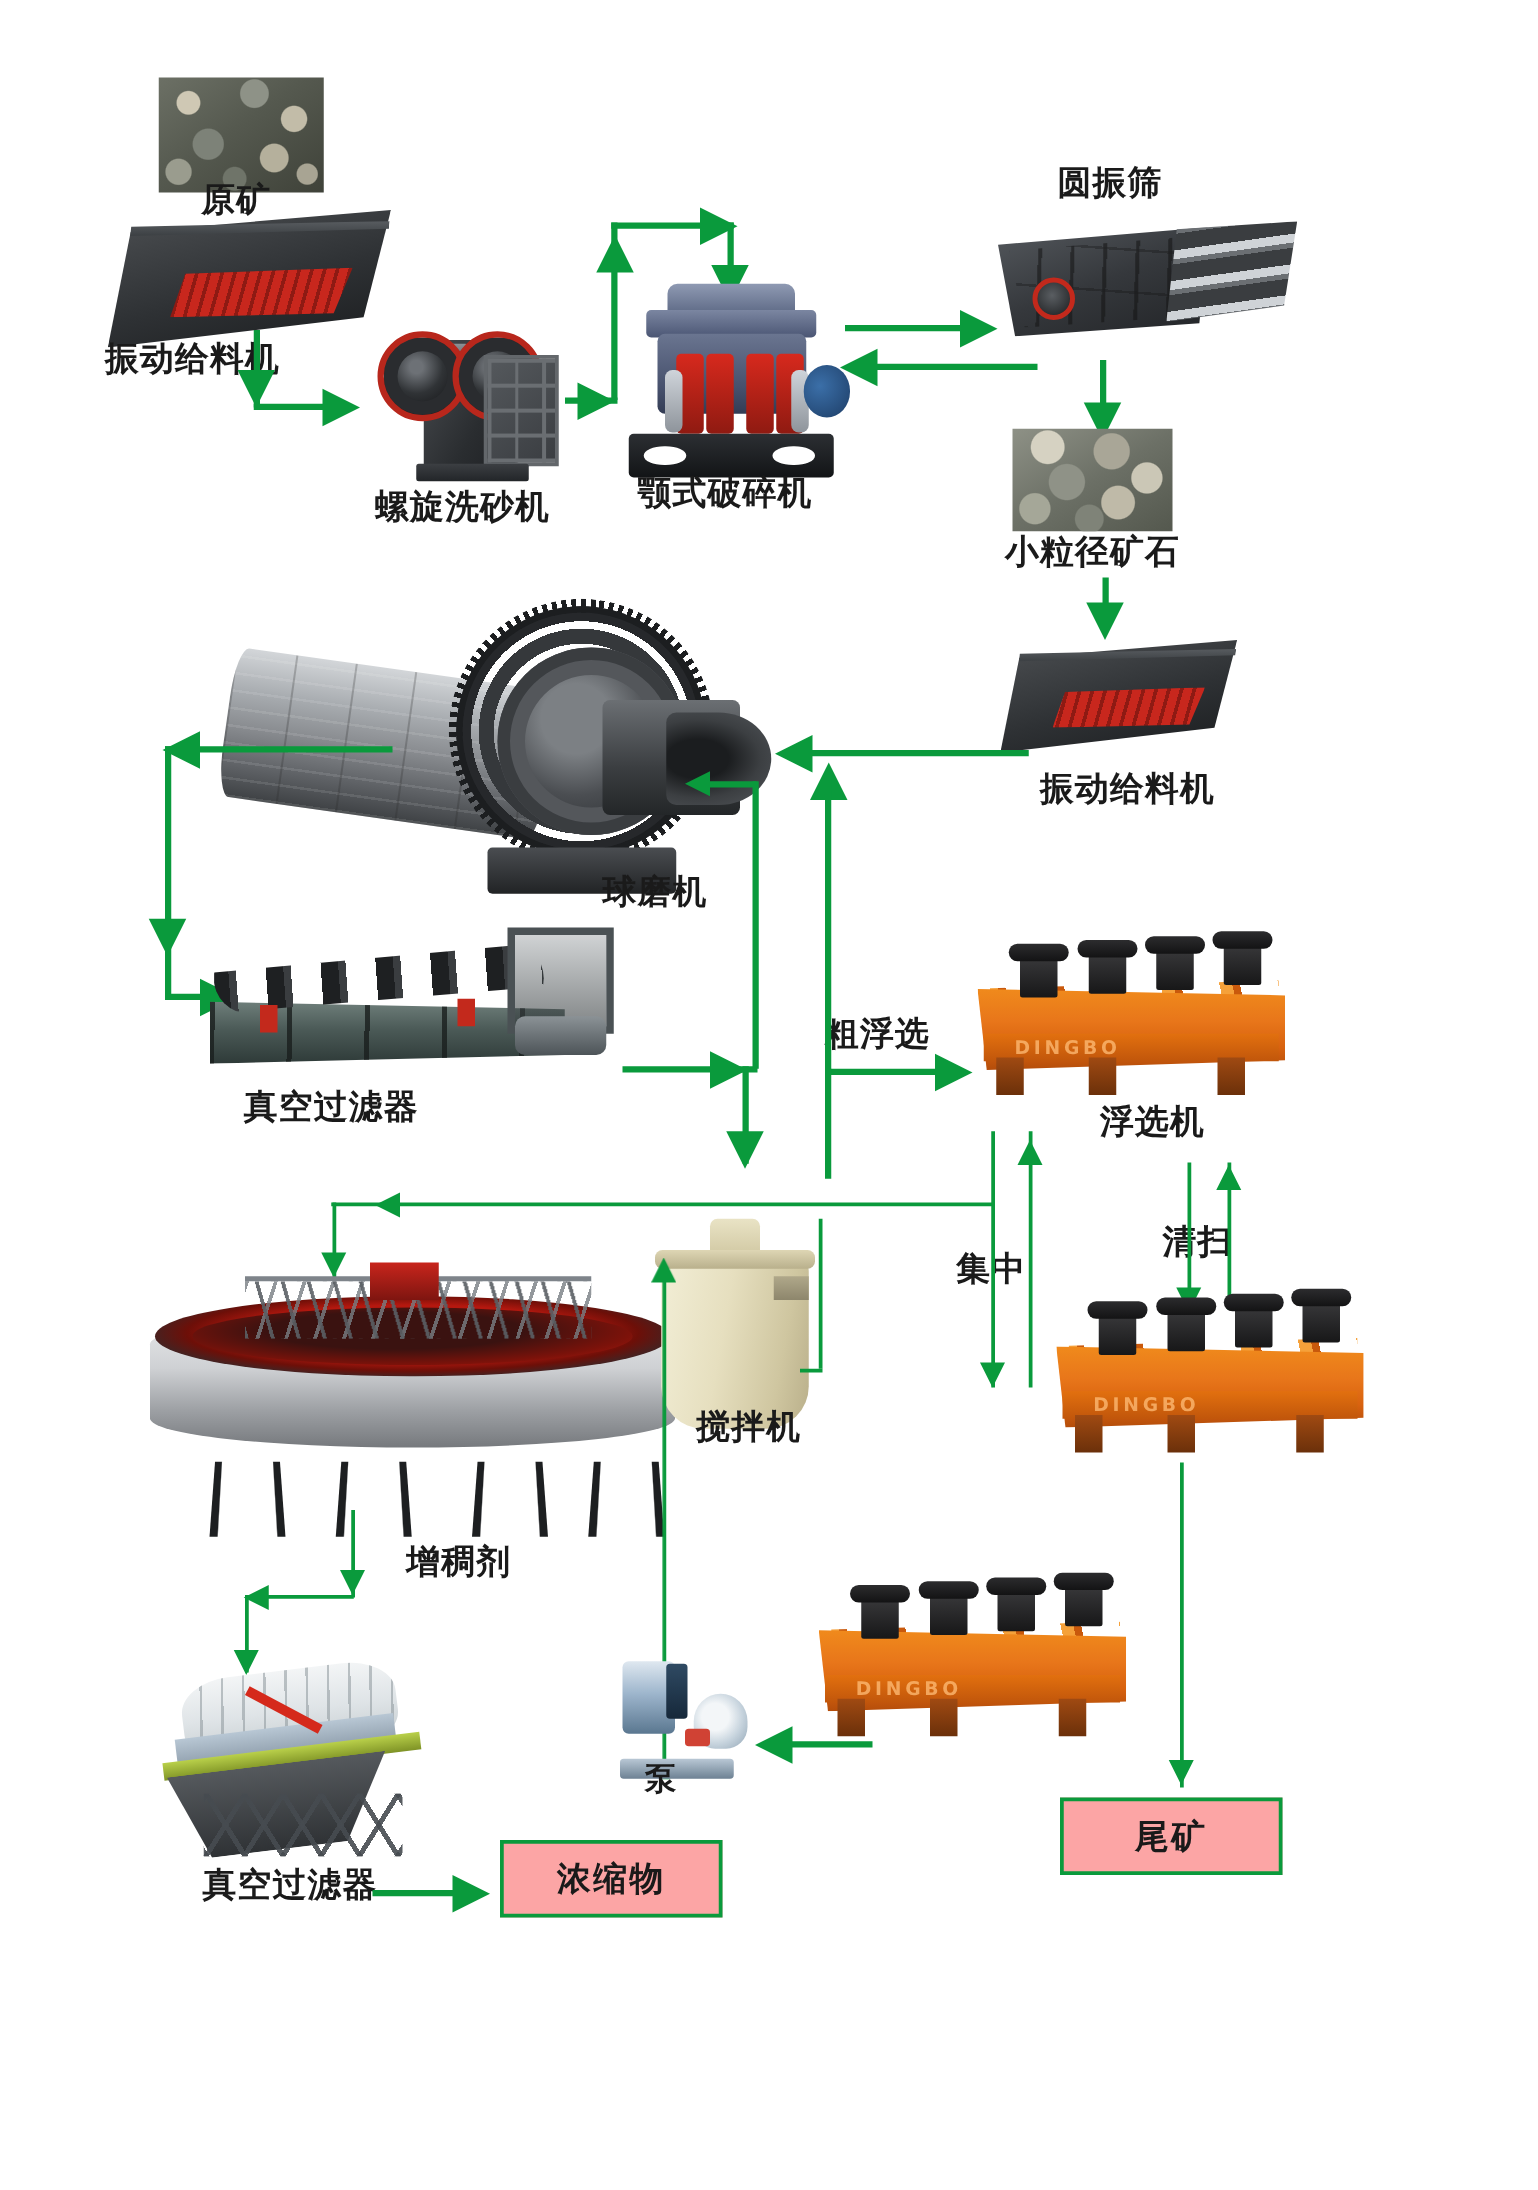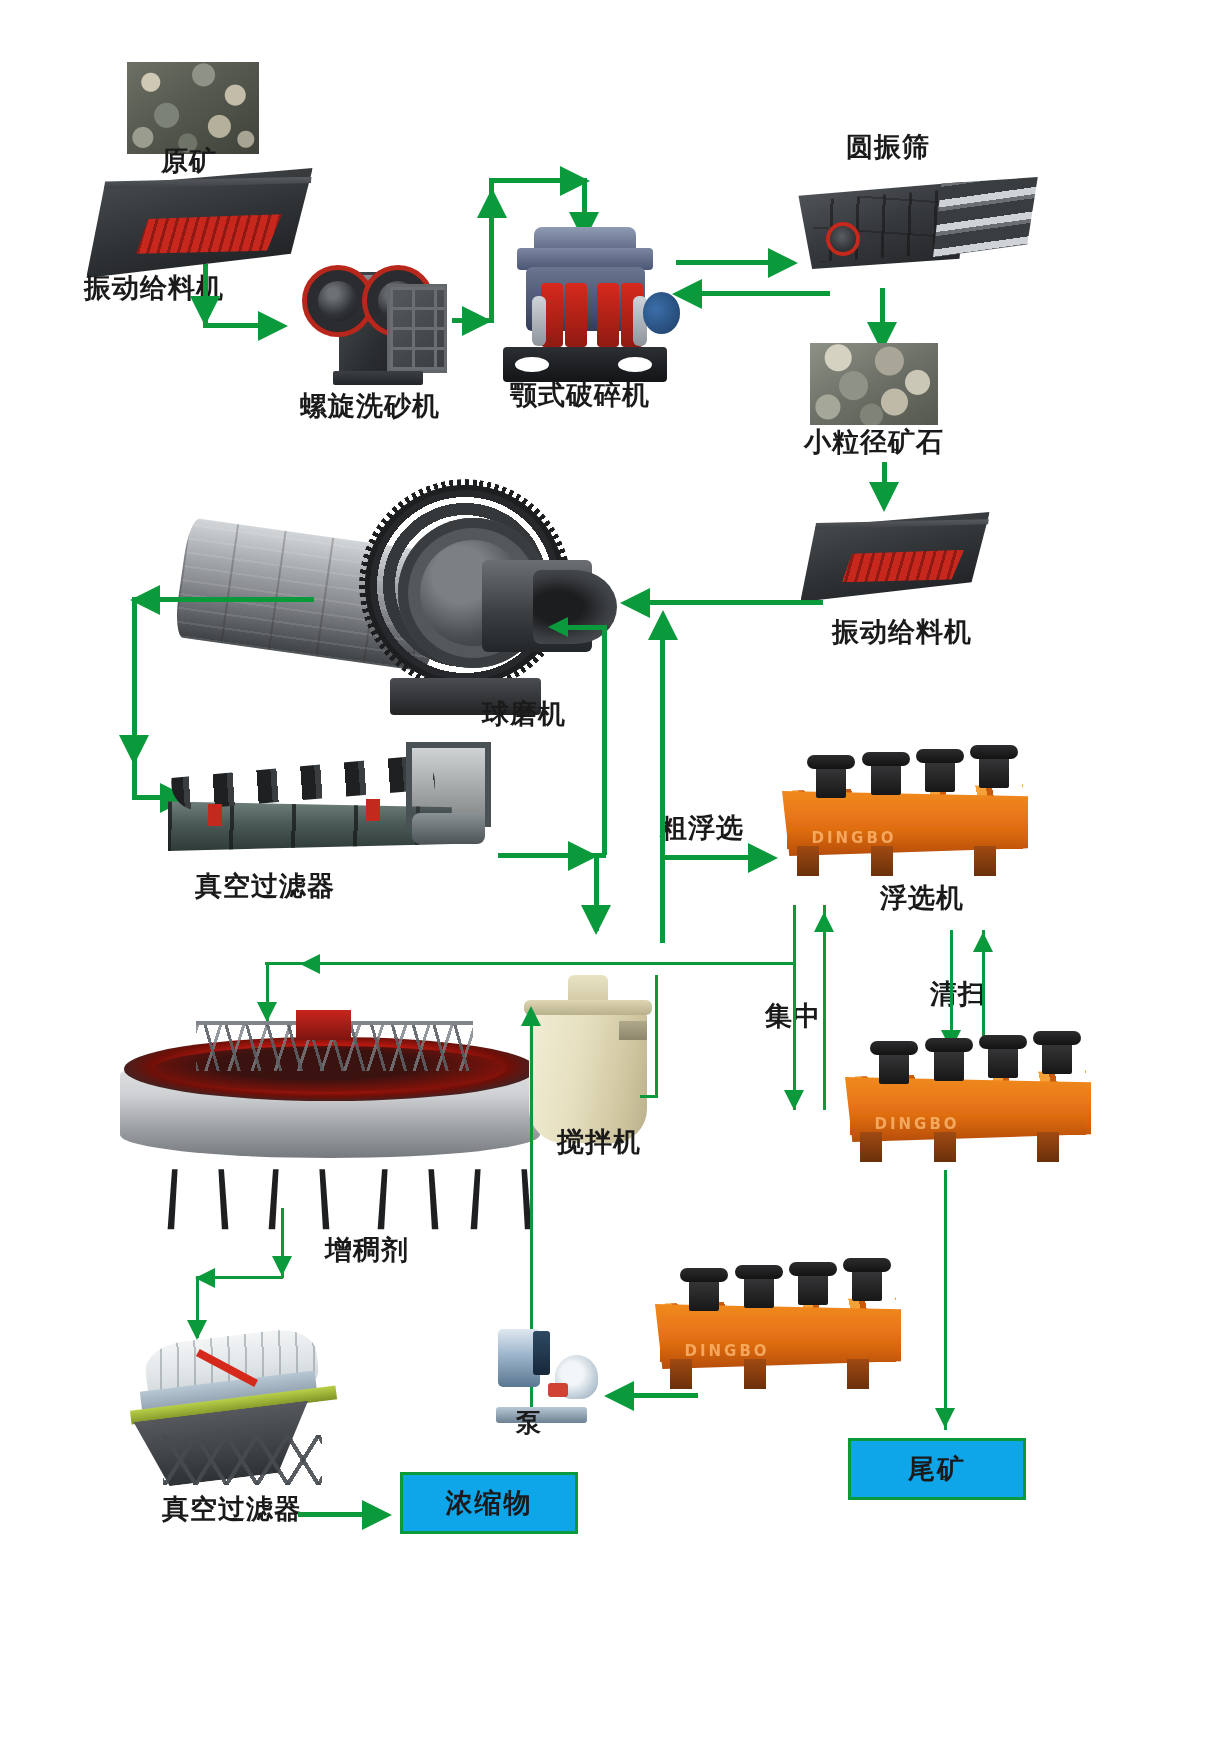--- a/index.html
+++ b/index.html
@@ -24,21 +24,21 @@
     font-weight: 700;
     letter-spacing: 1px;
     white-space: nowrap;
     line-height: 1;
     font-family: "DejaVu Sans", "Liberation Sans", sans-serif;
   }
   .label-sm { font-size: 25px; }
   .box {
     position: absolute;
     border: 3px solid #0a9a3c;
-    background: #0ea5e9;
+    background: #fca5a5;
     display: flex;
     align-items: center;
     justify-content: center;
     color: #1a1a1a;
     font-size: 27px;
     font-weight: 700;
     letter-spacing: 2px;
   }
   
   .ln {

